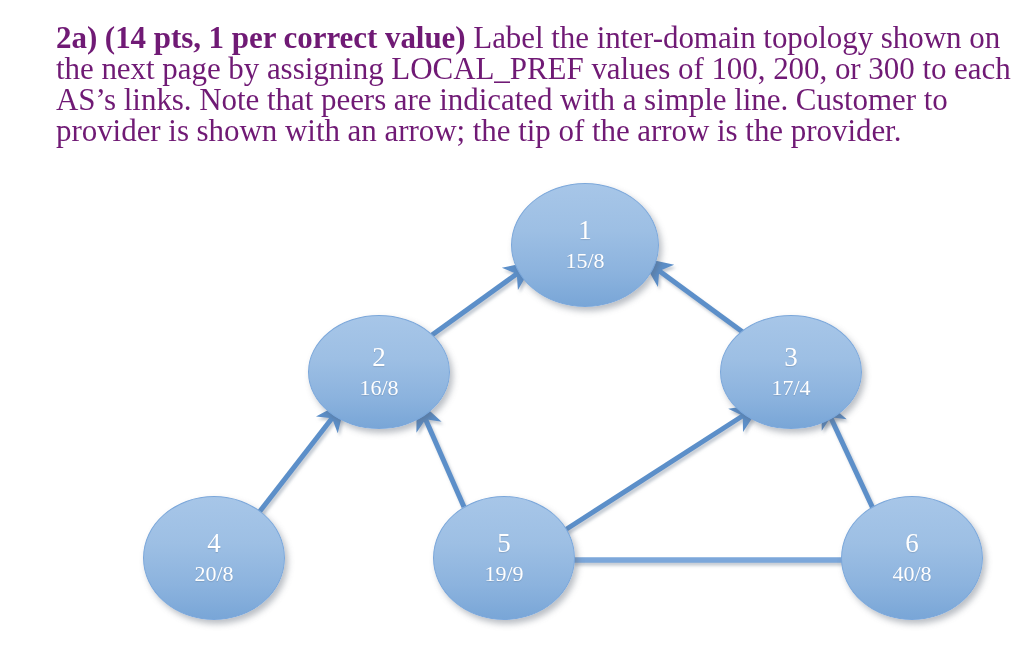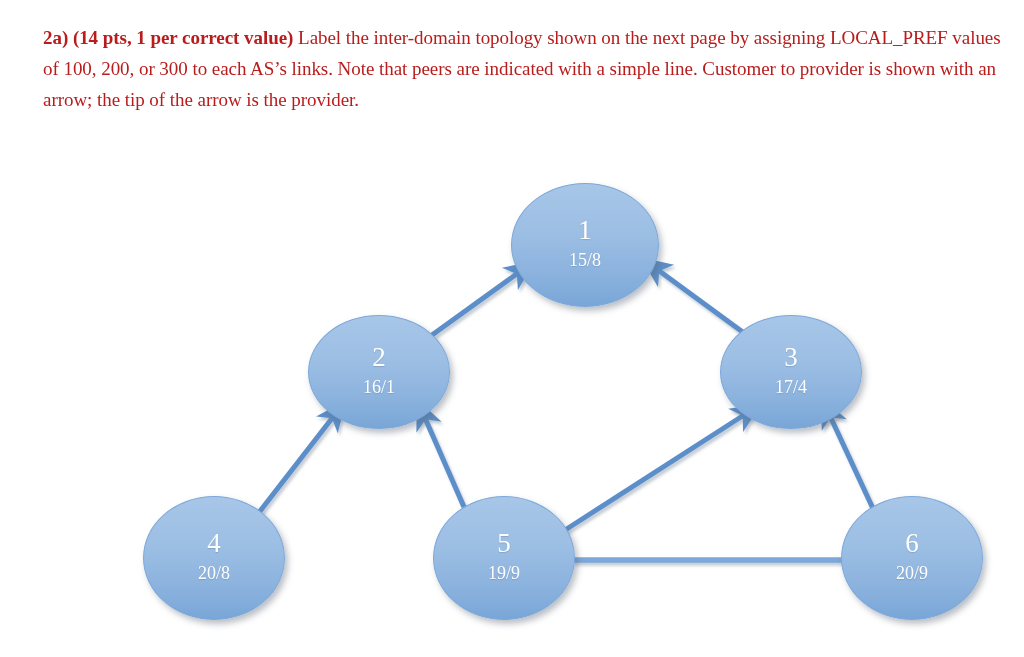--- a/index.html
+++ b/index.html
@@ -12,27 +12,27 @@
     height: 657px;
     position: relative;
     overflow: hidden;
     font-family: "Liberation Serif", "DejaVu Serif", serif;
     color: #000000;
   }
 
   
   #question-text {
     position: absolute;
-    left: 43px;
+    left: 56px;
     top: 22px;
     width: 960px;
-    font-size: 19px;
+    font-size: 31px;
     line-height: 31px;
     letter-spacing: -0.05px;
-    color: #b91c1c;
+    color: #701a75;
   }
   #question-text .lead {
     font-weight: bold;
   }
   #question-text .body {
     font-weight: normal;
   }
 
   
   #topology-diagram {
@@ -64,21 +64,21 @@
     color: #ffffff;
     text-shadow: 0 1px 1px rgba(90, 110, 135, 0.30);
     z-index: 3;
     box-sizing: border-box;
   }
   .as-node .as-id {
     font-size: 27px;
     line-height: 30px;
   }
   .as-node .as-prefix {
-    font-size: 18px;
+    font-size: 22px;
     line-height: 31px;
   }
 </style>
 </head>
 <body>
 
 <div id="question-text">
   <span class="lead">2a) (14 pts, 1 per correct value)</span><span class="body"> Label the inter-domain topology shown on the next page by assigning LOCAL_PREF values of 100, 200, or 300 to each AS’s links.  Note that peers are indicated with a simple line.  Customer to provider is shown with an arrow; the tip of the arrow is the provider.</span>
 </div>
 
@@ -104,32 +104,32 @@
       </g>
   </svg>
 
   <div id="node-layer">
       <div class="as-node" style="left: 511px; top: 23px; width: 148px; height: 124px;">
         <span class="as-id">1</span>
         <span class="as-prefix">15/8</span>
       </div>
       <div class="as-node" style="left: 308px; top: 155px; width: 142px; height: 114px;">
         <span class="as-id">2</span>
-        <span class="as-prefix">16/1</span>
+        <span class="as-prefix">16/8</span>
       </div>
       <div class="as-node" style="left: 720px; top: 155px; width: 142px; height: 114px;">
         <span class="as-id">3</span>
         <span class="as-prefix">17/4</span>
       </div>
       <div class="as-node" style="left: 143px; top: 336px; width: 142px; height: 124px;">
         <span class="as-id">4</span>
         <span class="as-prefix">20/8</span>
       </div>
       <div class="as-node" style="left: 433px; top: 336px; width: 142px; height: 124px;">
         <span class="as-id">5</span>
         <span class="as-prefix">19/9</span>
       </div>
       <div class="as-node" style="left: 841px; top: 336px; width: 142px; height: 124px;">
         <span class="as-id">6</span>
-        <span class="as-prefix">20/9</span>
+        <span class="as-prefix">40/8</span>
       </div>
     </div>
 </div>
 
 </body></html>

